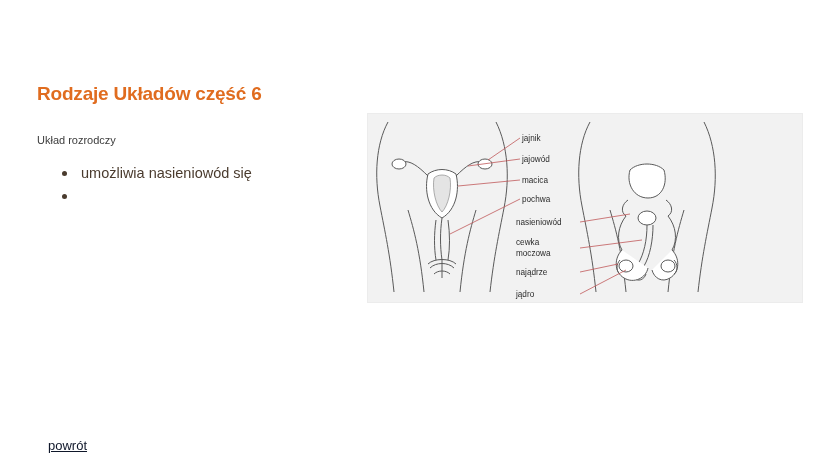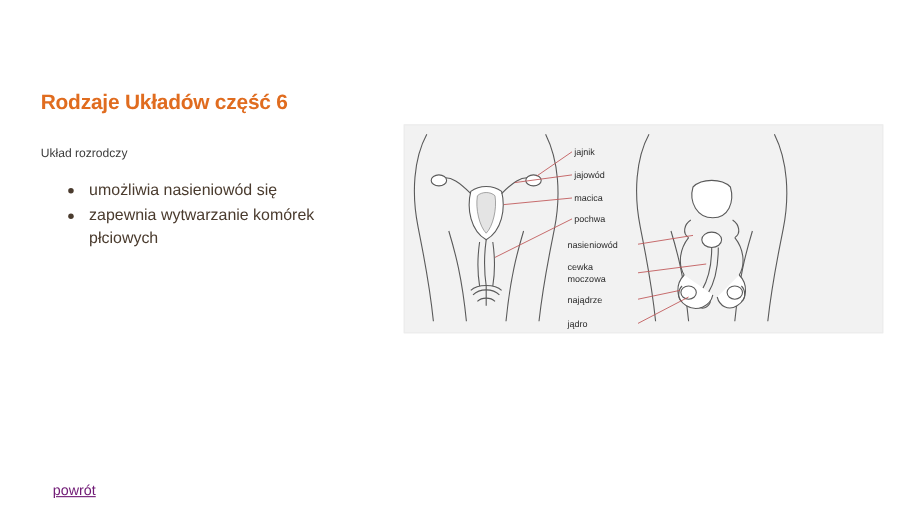--- a/index.html
+++ b/index.html
@@ -69,21 +69,21 @@
     width: 5px;
     height: 5px;
     border-radius: 50%;
     background: #4a3b2e;
   }
   .footer-link {
     position: absolute;
     left: 48px;
     top: 438px;
     font-size: 13px;
-    color: #701a75;
+    color: #0f172a;
     text-decoration: underline;
     cursor: pointer;
   }
 
   
   .figure {
     position: absolute;
     left: 367px;
     top: 113px;
     width: 436px;
@@ -112,21 +112,20 @@
 
   <div class="subtitle">Układ rozrodczy</div>
 
   <ul class="bullets">
     <li>
       <span class="dot"></span>
       <span>umożliwia nasieniowód się</span>
     </li>
     <li>
       <span class="dot"></span>
-      <span>zapewnia wytwarzanie komórek płciowych</span>
     </li>
   </ul>
 
   <div class="figure">
     <svg width="362" height="188" viewBox="0 0 362 188" xmlns="http://www.w3.org/2000/svg">
 
       <g fill="none" stroke="#5a5a5a" stroke-width="1">
 
         <path d="M20,8 C8,30 6,62 12,92 C17,118 22,140 26,178"></path>
         <path d="M128,8 C140,32 142,64 136,94 C131,120 126,142 122,178"></path>

